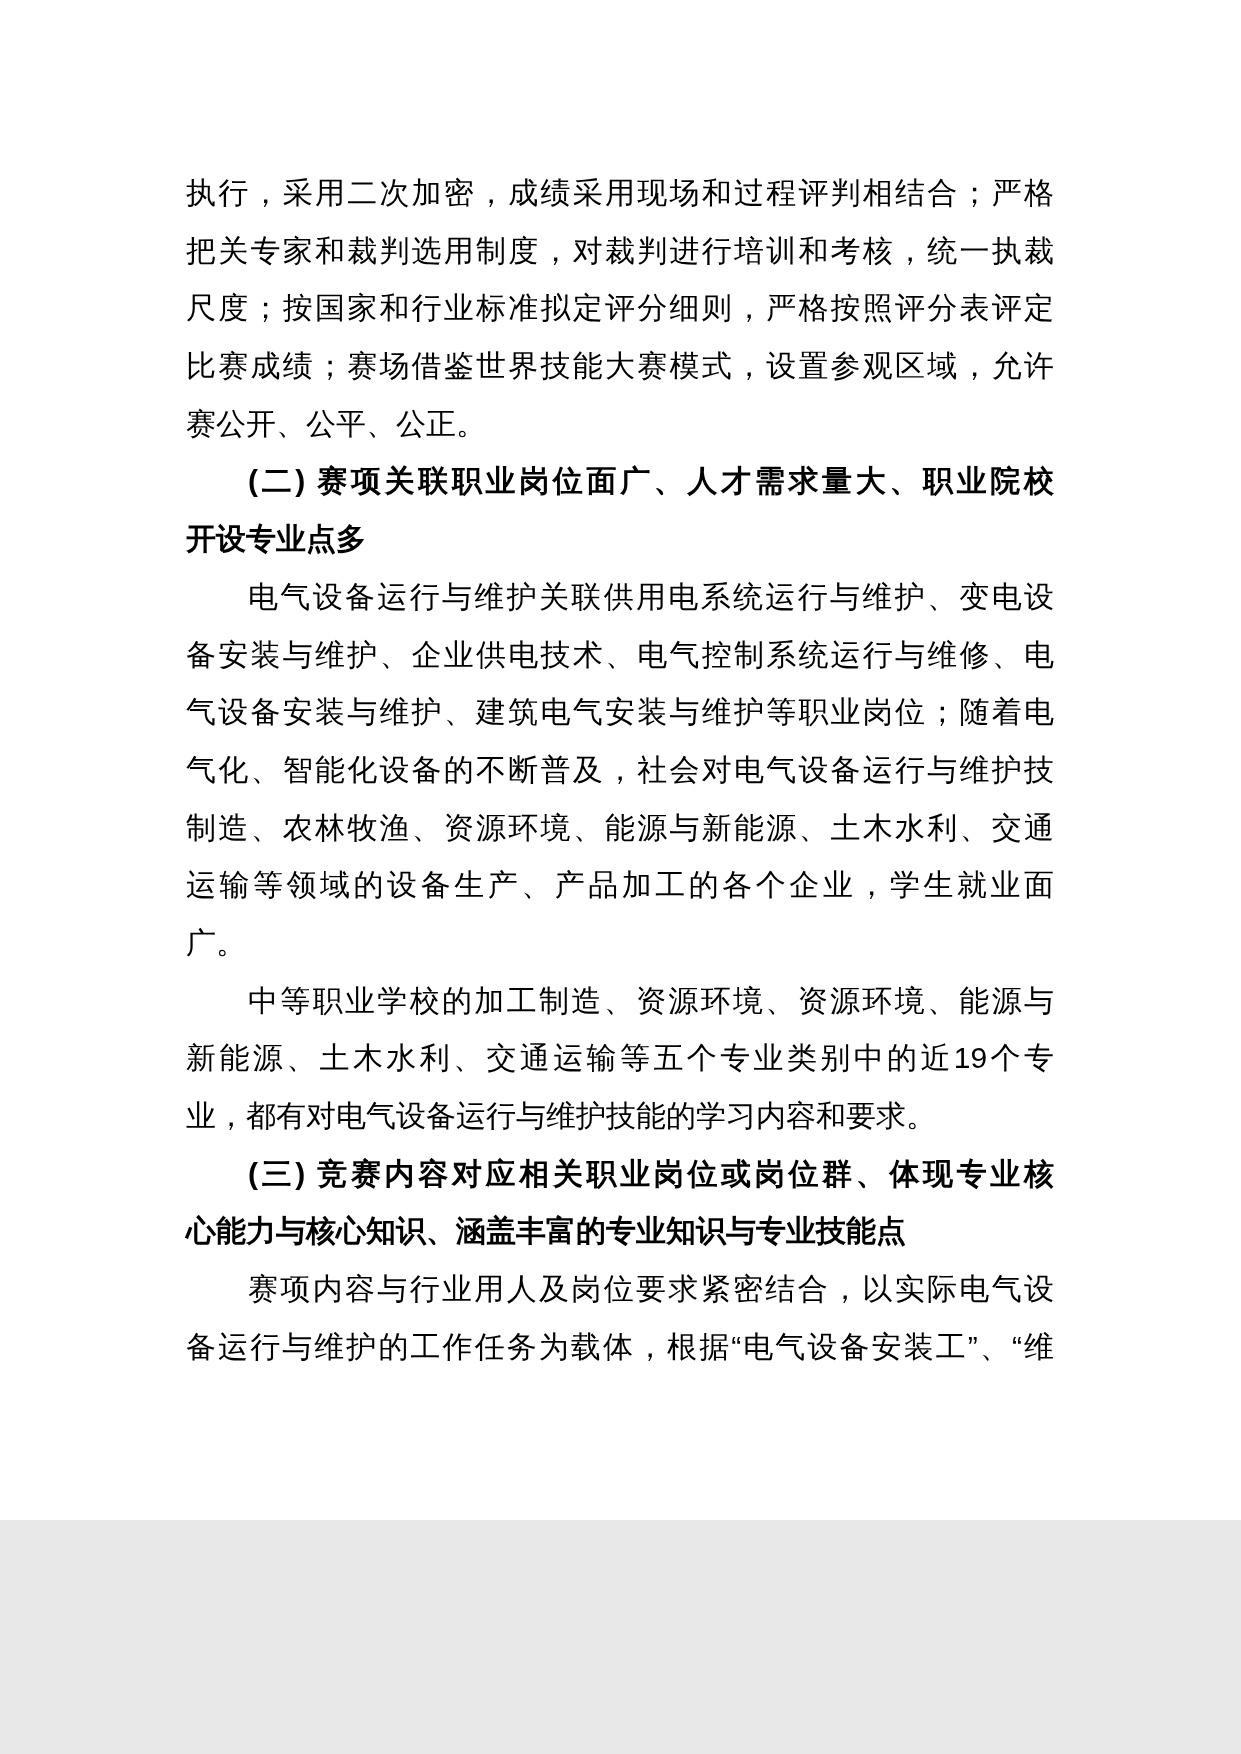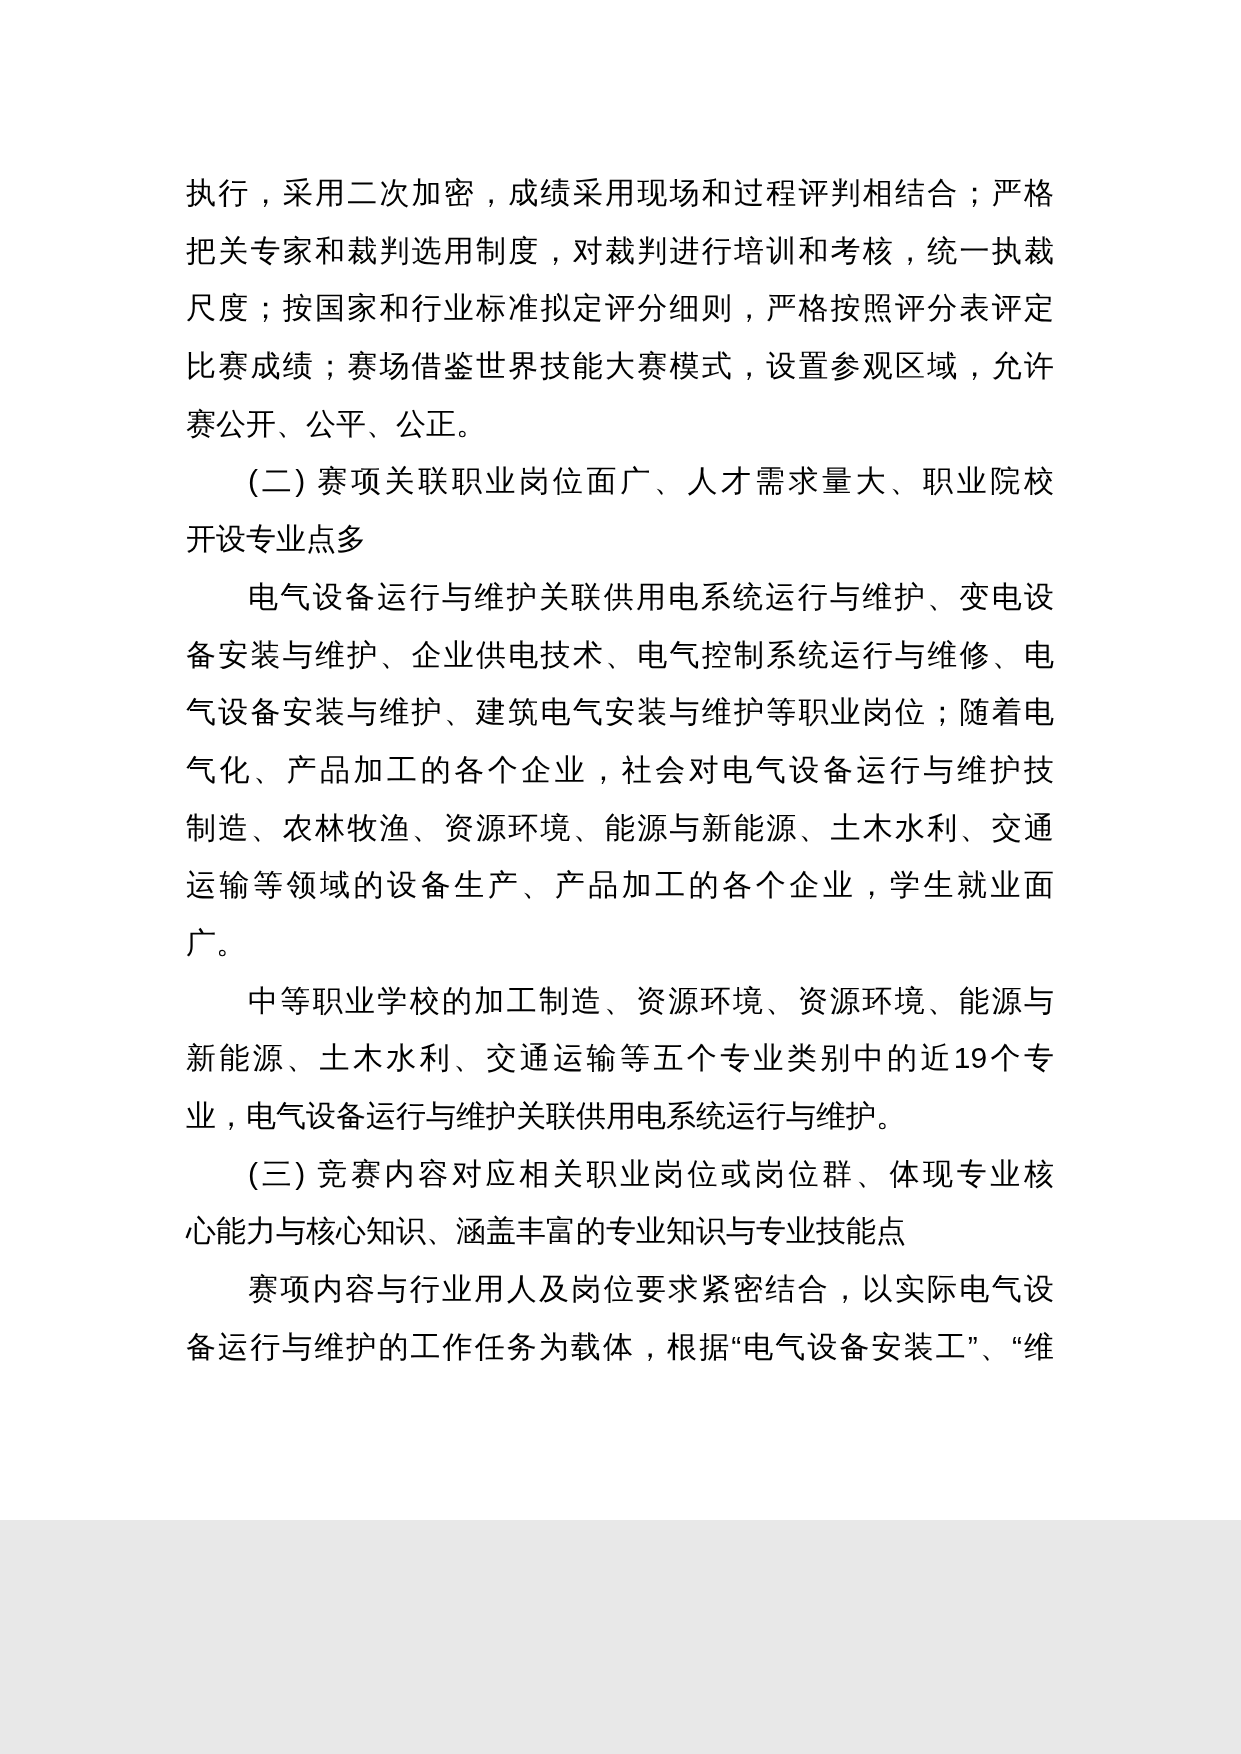--- a/index.html
+++ b/index.html
@@ -40,21 +40,21 @@
     text-align: center;
     text-align-last: left;
   }
   
   .line.i {
     padding-left: 62px;
     width: 806px;
   }
   
   .line.h {
-    font-weight: 400;
+    font-weight: 700;
   }
   .page-number {
     position: absolute;
     left: 0;
     top: 1596px;
     width: 100%;
     text-align: center;
     font-family: "Liberation Serif", serif;
     font-size: 24px;
     line-height: 30px;
@@ -72,28 +72,28 @@
     <div class="line">尺度；按国家和行业标准拟定评分细则，严格按照评分表评定</div>
     <div class="line">比赛成绩；赛场借鉴世界技能大赛模式，设置参观区域，允许</div>
     <div class="line e">赛公开、公平、公正。</div>
 
     <div class="line h i">(二) 赛项关联职业岗位面广、人才需求量大、职业院校</div>
     <div class="line h e">开设专业点多</div>
 
     <div class="line i">电气设备运行与维护关联供用电系统运行与维护、变电设</div>
     <div class="line">备安装与维护、企业供电技术、电气控制系统运行与维修、电</div>
     <div class="line">气设备安装与维护、建筑电气安装与维护等职业岗位；随着电</div>
-    <div class="line">气化、产品加工的各个企业，社会对电气设备运行与维护技</div>
+    <div class="line">气化、智能化设备的不断普及，社会对电气设备运行与维护技</div>
     <div class="line">制造、农林牧渔、资源环境、能源与新能源、土木水利、交通</div>
     <div class="line">运输等领域的设备生产、产品加工的各个企业，学生就业面</div>
     <div class="line e">广。</div>
 
     <div class="line i">中等职业学校的加工制造、资源环境、资源环境、能源与</div>
     <div class="line">新能源、土木水利、交通运输等五个专业类别中的近19个专</div>
-    <div class="line e">业，电气设备运行与维护关联供用电系统运行与维护。</div>
+    <div class="line e">业，都有对电气设备运行与维护技能的学习内容和要求。</div>
 
     <div class="line h i">(三) 竞赛内容对应相关职业岗位或岗位群、体现专业核</div>
     <div class="line h e">心能力与核心知识、涵盖丰富的专业知识与专业技能点</div>
 
     <div class="line i">赛项内容与行业用人及岗位要求紧密结合，以实际电气设</div>
     <div class="line">备运行与维护的工作任务为载体，根据“电气设备安装工”、“维</div>
 
   </div>
 
   <div class="page-number">5</div>

